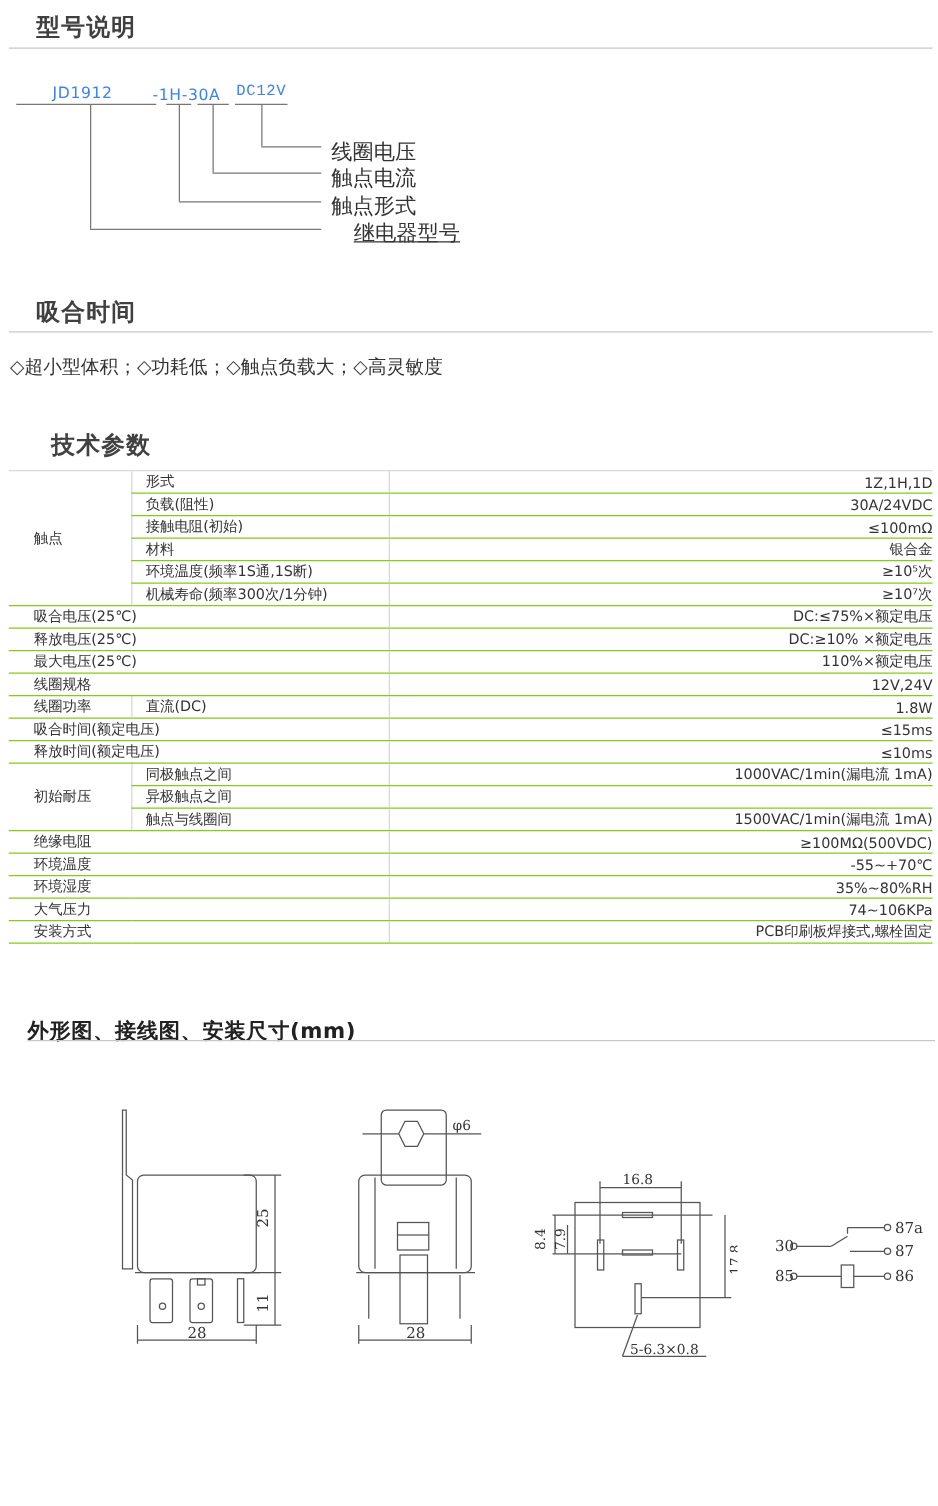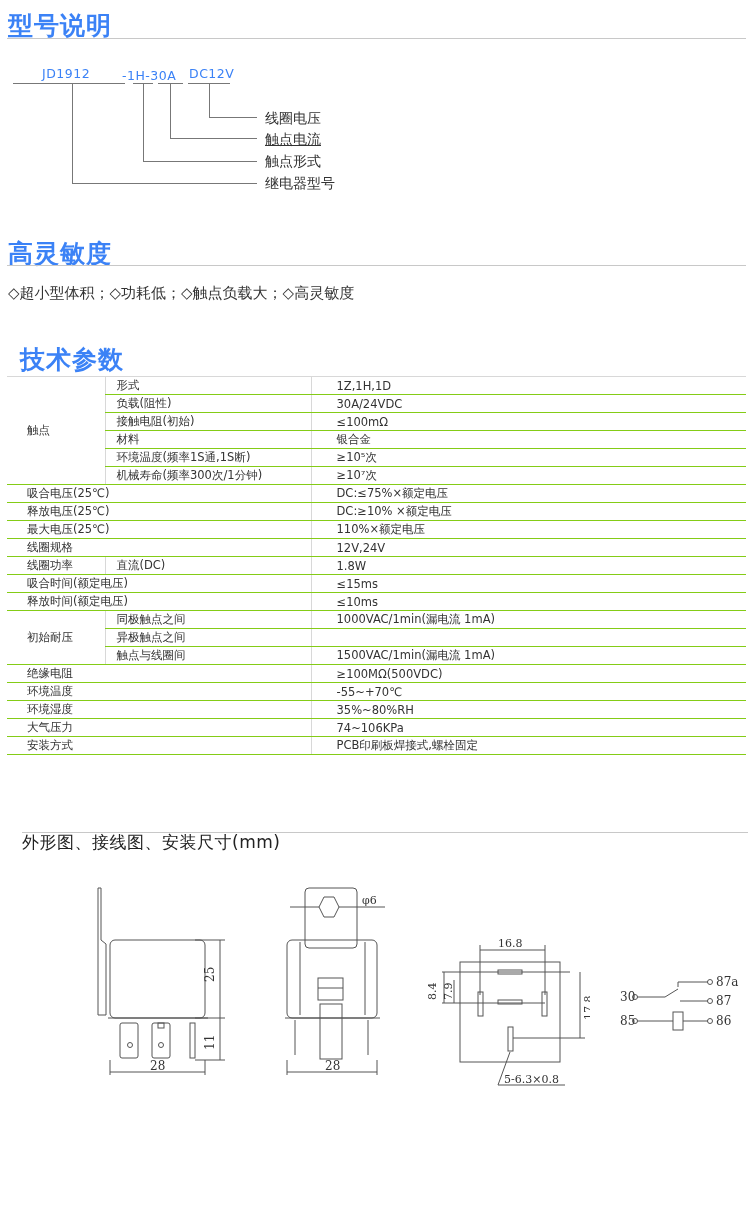--- a/index.html
+++ b/index.html
@@ -1,62 +1,62 @@
 <!DOCTYPE html>
 <html><head>
 <meta charset="utf-8">
 <style>
   html, body { margin:0; padding:0; background:#ffffff; }
   body { width:750px; height:1205px; position:relative; overflow:hidden;
          font-family:"DejaVu Sans","Liberation Sans",sans-serif; color:#333; }
   .abs { position:absolute; }
-  .h2 { font-size:25px; font-weight:bold; color:#3b82f6; letter-spacing:1px; }
+  .h2 { font-size:19px; font-weight:bold; color:#404040; letter-spacing:1px;margin-left:21px; }
   .rule { position:absolute; height:1px; background:#c8c8c8; }
   .model-part { position:absolute; font-size:12.5px; color:#3b82f6; white-space:nowrap; letter-spacing:0.5px; }
   .ln { position:absolute; background:#777; }
-  .label { position:absolute; font-size:14px; color:#333; white-space:nowrap; }
+  .label { position:absolute; font-size:17px; color:#333; white-space:nowrap; }
   table.spec { position:absolute; left:7px; top:376px; width:739px; border-collapse:collapse; font-size:11.5px; color:#333; }
   table.spec td { border-top:1px solid #d8d8d8; border-bottom:1px solid #84cc16; height:17px; padding:0 0 0 14px; white-space:nowrap; }
-  table.spec td.c-val { border-left:1px solid #d8d8d8; padding-left:25px; }
+  table.spec td.c-val { border-left:1px solid #d8d8d8; padding-left:13px;text-align:right; }
   table.spec td.c-sub { border-left:1px solid #d8d8d8; padding-left:11px; }
   table.spec td.c-main { padding-left:20px; }
   .features { position:absolute; left:8px; top:284px; font-size:15px; color:#333; white-space:nowrap; }
   svg text { font-family:"DejaVu Serif","Liberation Serif",serif; fill:#333; }
 </style>
 </head>
 <body>
 
 <div class="abs h2" style="left:8px;top:9px;">型号说明</div>
 <div class="rule" style="left:7px;top:38px;width:739px;"></div>
 
 <div>
   <span class="model-part" style="left:42px;top:66px;">JD1912</span>
   <span class="model-part" style="left:122px;top:68px;">-1H-30A</span>
-  <span class="model-part" style="left:189px;top:66px;">DC12V</span>
+  <span class="model-part" style="left:189px;top:66px;font-family:Liberation Mono, monospace;">DC12V</span>
 
   <div class="ln" style="left:13px;top:83px;width:112px;height:1px;"></div>
   <div class="ln" style="left:133px;top:83px;width:20px;height:1px;"></div>
   <div class="ln" style="left:158px;top:83px;width:25px;height:1px;"></div>
   <div class="ln" style="left:188px;top:83px;width:42px;height:1px;"></div>
 
   <div class="ln" style="left:209px;top:84px;width:1px;height:33px;"></div>
   <div class="ln" style="left:209px;top:117px;width:48px;height:1px;"></div>
   <div class="ln" style="left:170px;top:84px;width:1px;height:54px;"></div>
   <div class="ln" style="left:170px;top:138px;width:87px;height:1px;"></div>
   <div class="ln" style="left:143px;top:84px;width:1px;height:77px;"></div>
   <div class="ln" style="left:143px;top:161px;width:114px;height:1px;"></div>
   <div class="ln" style="left:72px;top:84px;width:1px;height:99px;"></div>
   <div class="ln" style="left:72px;top:183px;width:185px;height:1px;"></div>
   <span class="label" style="left:265px;top:110px;">线圈电压</span>
-  <span class="label" style="left:265px;top:131px;text-decoration:underline;">触点电流</span>
+  <span class="label" style="left:265px;top:131px;">触点电流</span>
   <span class="label" style="left:265px;top:153px;">触点形式</span>
-  <span class="label" style="left:265px;top:175px;">继电器型号</span>
+  <span class="label" style="left:283px;top:175px;text-decoration:underline;">继电器型号</span>
 </div>
 
-<div class="abs h2" style="left:8px;top:237px;">高灵敏度</div>
+<div class="abs h2" style="left:8px;top:237px;">吸合时间</div>
 <div class="rule" style="left:7px;top:265px;width:739px;"></div>
 <div class="features">◇超小型体积；◇功耗低；◇触点负载大；◇高灵敏度</div>
 
 <div class="abs h2" style="left:20px;top:343px;">技术参数</div>
 
 <table class="spec">
   <colgroup>
       <col style="width:98px">
       <col style="width:206px">
       <col>
@@ -145,21 +145,21 @@
     <td class="c-main" colspan="2">大气压力</td>
     <td class="c-val">74~106KPa</td>
   </tr>
   <tr>
     <td class="c-main" colspan="2">安装方式</td>
     <td class="c-val">PCB印刷板焊接式,螺栓固定</td>
   </tr>
 </tbody>
   </table>
 
-<div class="abs" style="left:22px;top:831px;font-size:17px;color:#222;letter-spacing:0.5px;">外形图、接线图、安装尺寸(mm)</div>
+<div class="abs" style="left:22px;top:813px;font-size:17px;color:#222;letter-spacing:0.5px;font-weight:bold;">外形图、接线图、安装尺寸(mm)</div>
 <div class="rule" style="left:22px;top:832px;width:726px;"></div>
 
 <svg class="abs" style="left:90px;top:880px;" width="140" height="200">
   <g fill="none" stroke="#555" stroke-width="1">
     <path d="M8,8 L11,8 L11,60 L16,64 L16,135 L8,135 Z"></path>
     <rect x="20" y="60" width="95" height="78" rx="5"></rect>
     <line x1="18" y1="138" x2="118" y2="138"></line>
     <rect x="30" y="143" width="18" height="35" rx="2"></rect>
     <circle cx="40" cy="165" r="2.5"></circle>
     <rect x="62" y="143" width="18" height="35" rx="2"></rect>

